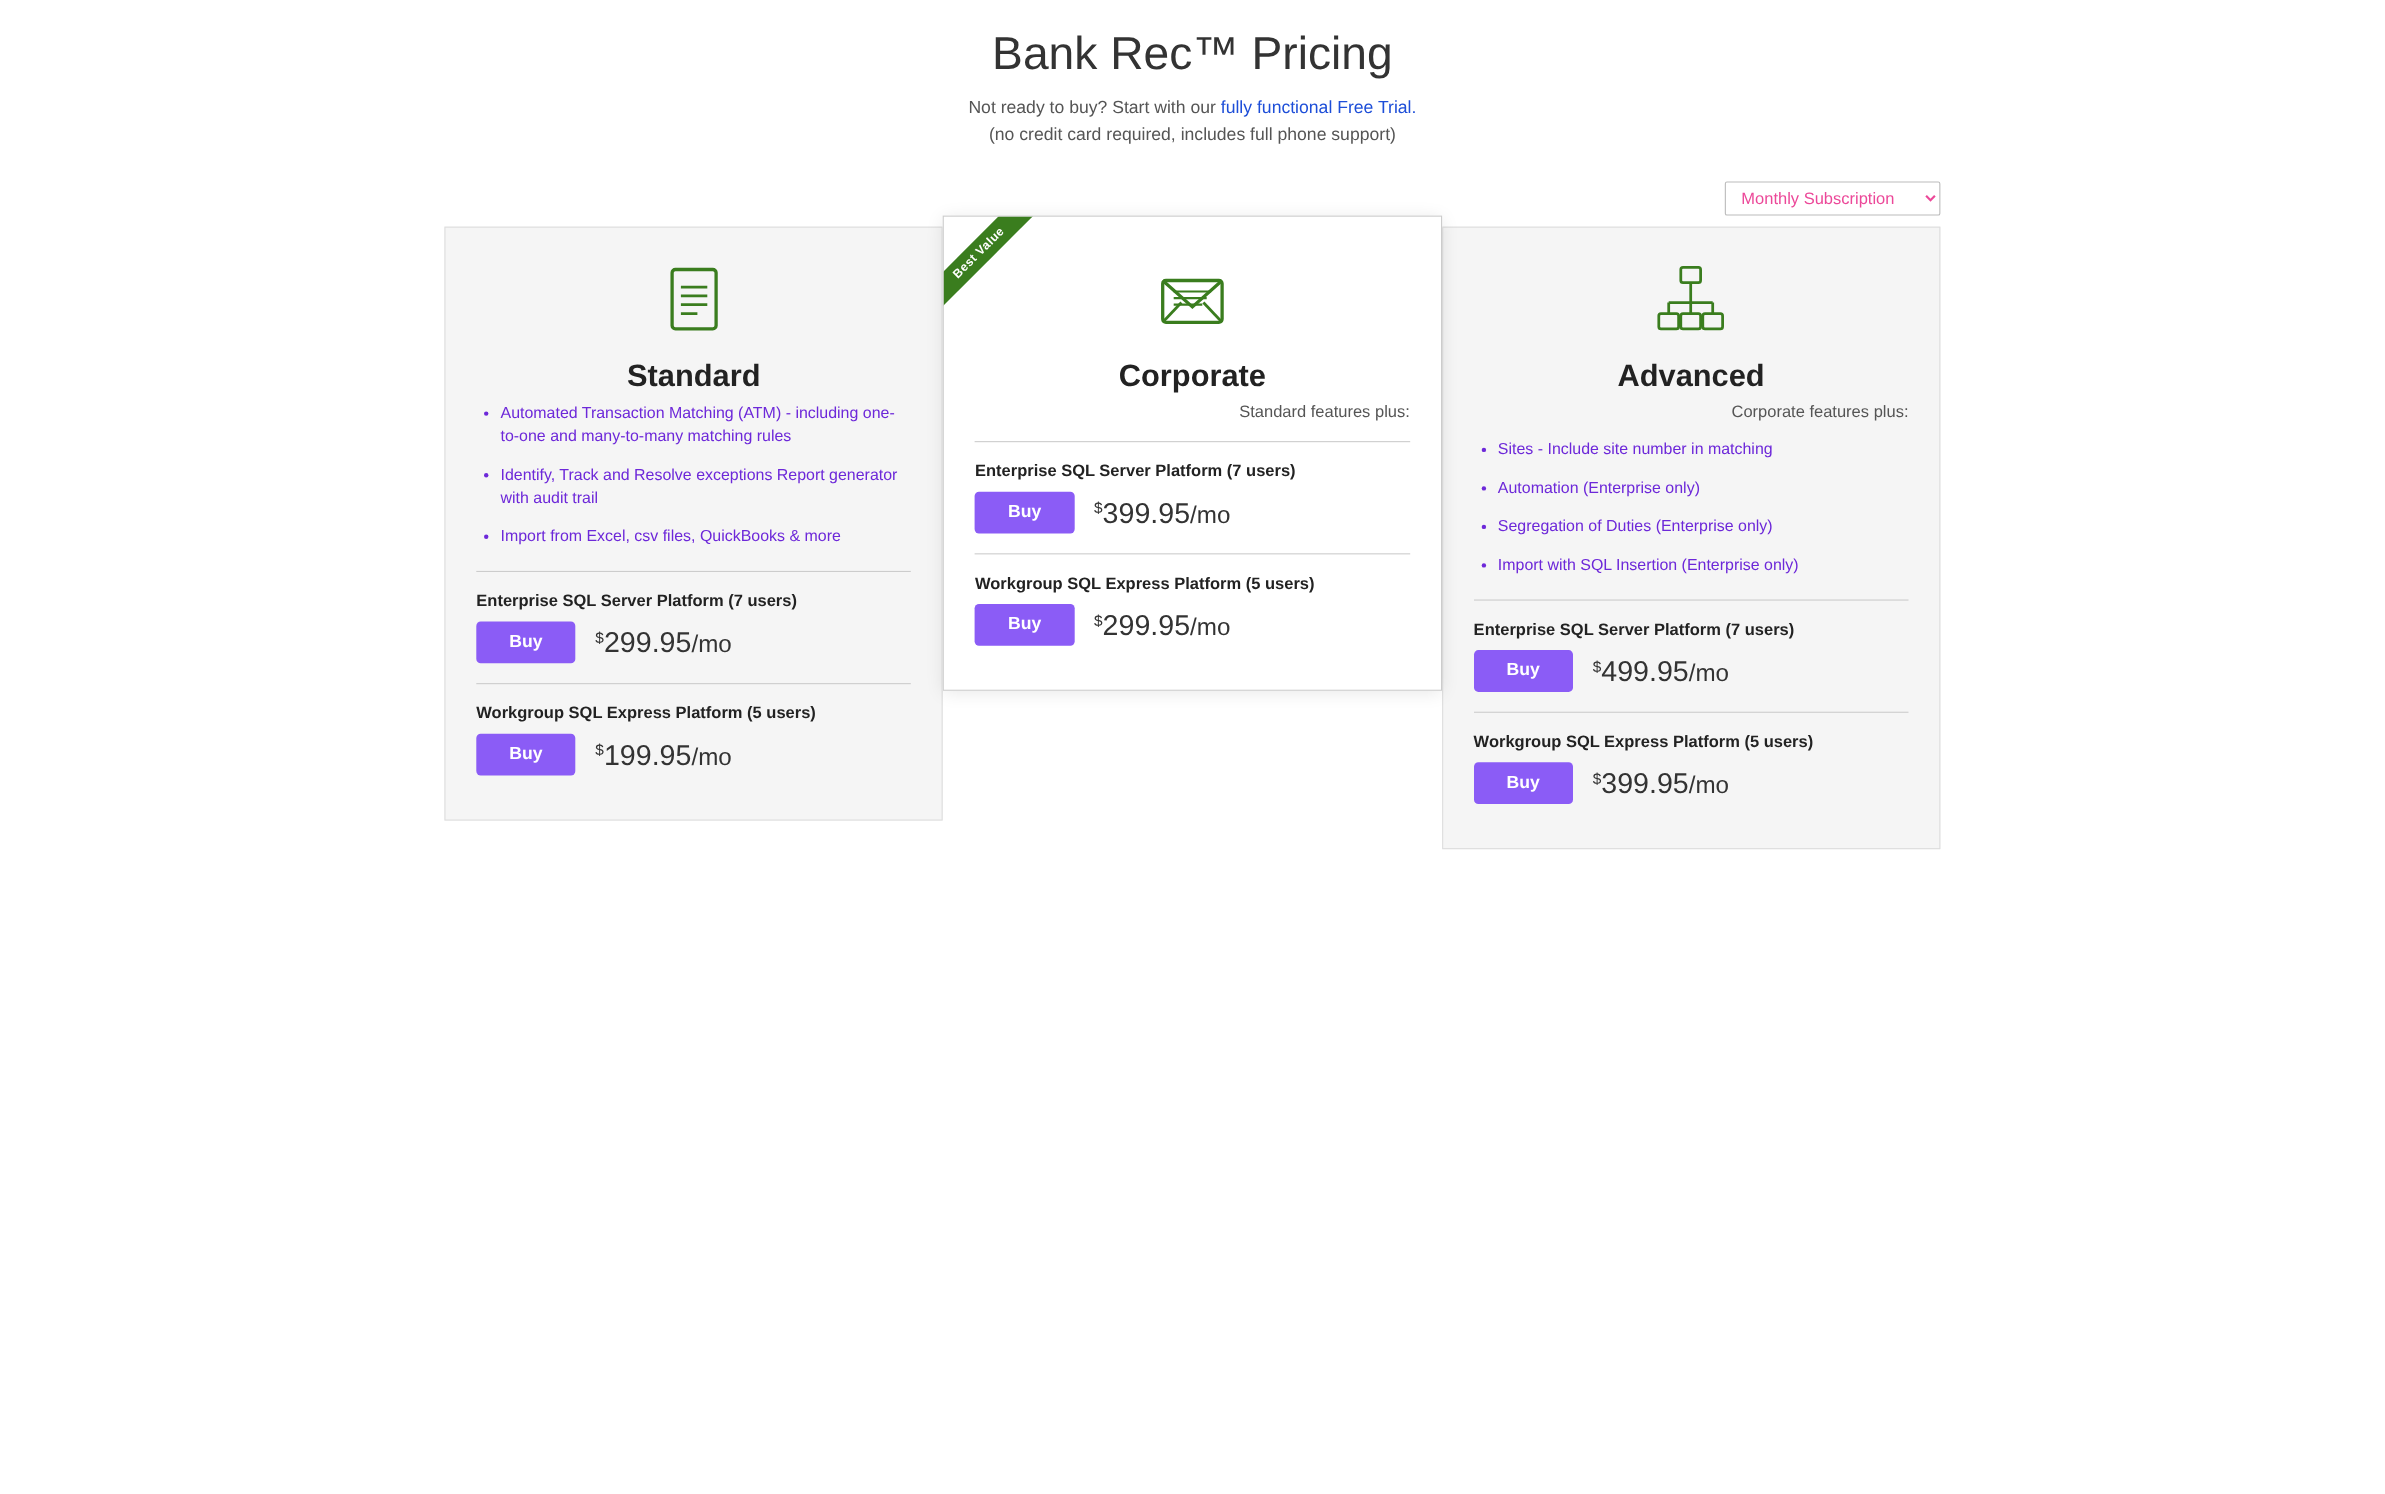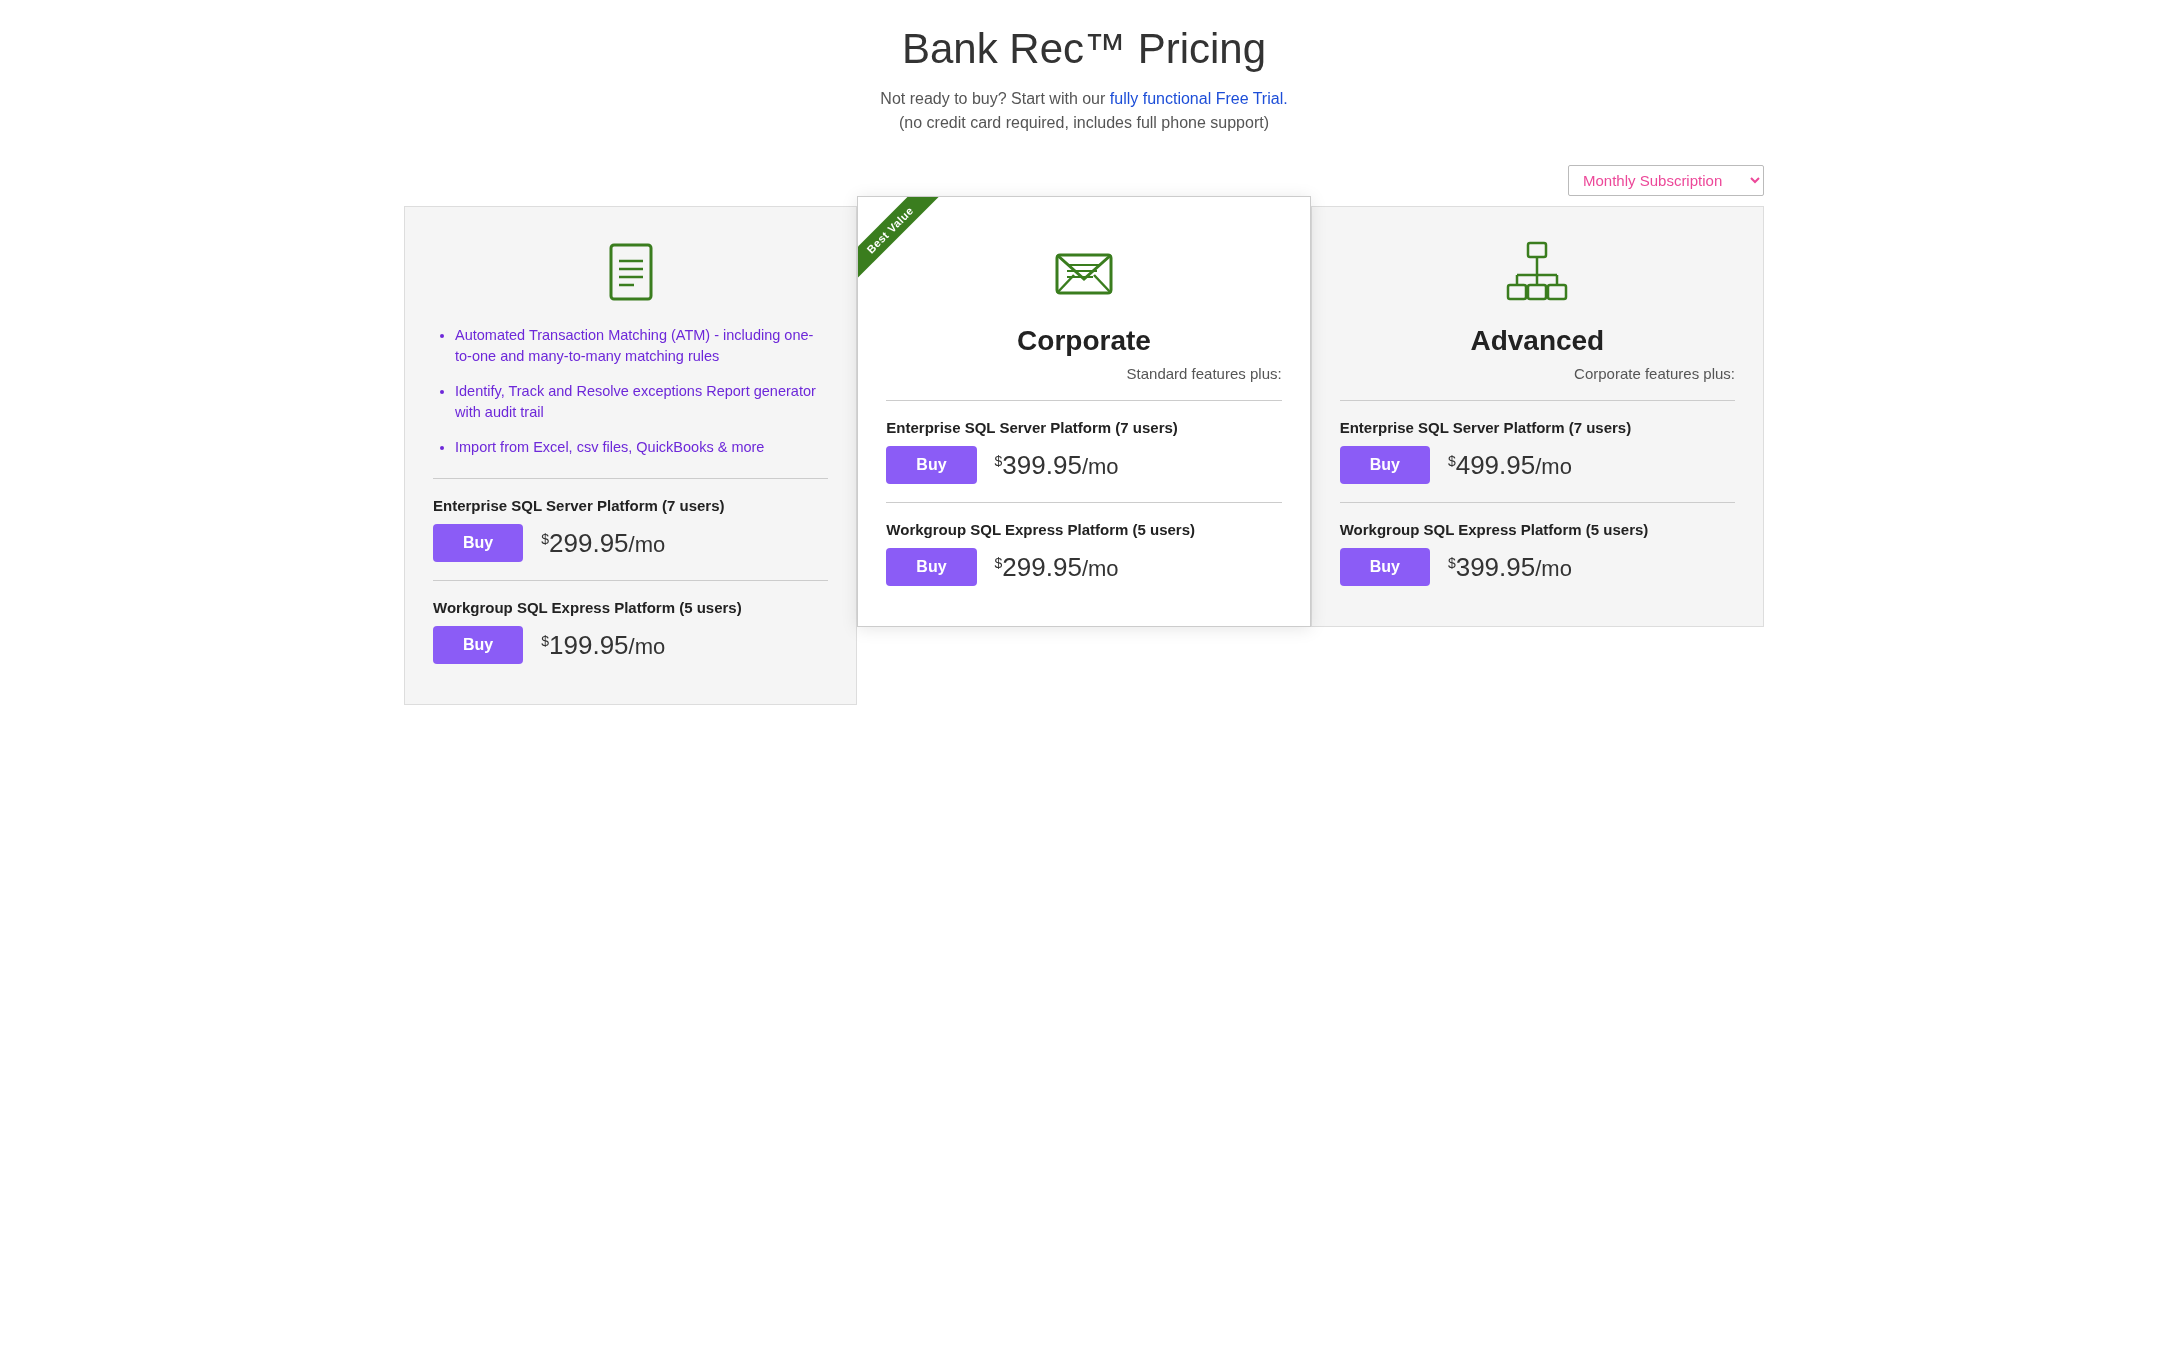--- a/index.html
+++ b/index.html
@@ -220,20 +220,21 @@
   <div class="card">
         <div class="card-icon">
       <svg viewBox="0 0 70 70" fill="none" xmlns="http://www.w3.org/2000/svg">
         <rect x="15" y="8" width="40" height="54" rx="3" stroke="#3a7d1e" stroke-width="3" fill="none"></rect>
         <line x1="23" y1="24" x2="47" y2="24" stroke="#3a7d1e" stroke-width="2.5"></line>
         <line x1="23" y1="32" x2="47" y2="32" stroke="#3a7d1e" stroke-width="2.5"></line>
         <line x1="23" y1="40" x2="47" y2="40" stroke="#3a7d1e" stroke-width="2.5"></line>
         <line x1="23" y1="48" x2="38" y2="48" stroke="#3a7d1e" stroke-width="2.5"></line>
       </svg>
     </div>
+        <div class="card-title">Standard</div>
         <ul class="features-list">
           <li>Automated Transaction Matching (ATM) - including one-to-one and many-to-many matching rules</li>
           <li>Identify, Track and Resolve exceptions Report generator with audit trail</li>
           <li>Import from Excel, csv files, QuickBooks &amp; more</li>
         </ul>
         <hr class="divider">
         <div class="pricing-section">
         <div class="pricing-platform-label">Enterprise SQL Server Platform (7 users)</div>
         <div class="pricing-row">
           <button class="buy-btn">Buy</button>
@@ -300,20 +301,26 @@
         <rect x="46" y="48" width="18" height="14" rx="2" stroke="#3a7d1e" stroke-width="2.5" fill="none"></rect>
         <line x1="35" y1="20" x2="35" y2="38" stroke="#3a7d1e" stroke-width="2.5"></line>
         <line x1="15" y1="38" x2="55" y2="38" stroke="#3a7d1e" stroke-width="2.5"></line>
         <line x1="15" y1="38" x2="15" y2="48" stroke="#3a7d1e" stroke-width="2.5"></line>
         <line x1="35" y1="38" x2="35" y2="48" stroke="#3a7d1e" stroke-width="2.5"></line>
         <line x1="55" y1="38" x2="55" y2="48" stroke="#3a7d1e" stroke-width="2.5"></line>
       </svg>
     </div>
         <div class="card-title">Advanced</div>
         <div class="card-subtitle">Corporate features plus:</div>
+        <ul class="features-list">
+          <li>Sites - Include site number in matching</li>
+          <li>Automation (Enterprise only)</li>
+          <li>Segregation of Duties (Enterprise only)</li>
+          <li>Import with SQL Insertion (Enterprise only)</li>
+        </ul>
         <hr class="divider">
         <div class="pricing-section">
         <div class="pricing-platform-label">Enterprise SQL Server Platform (7 users)</div>
         <div class="pricing-row">
           <button class="buy-btn">Buy</button>
           <span class="price">
             <sup>$</sup><span class="amount">499.95</span>/mo
           </span>
         </div>
       </div>

